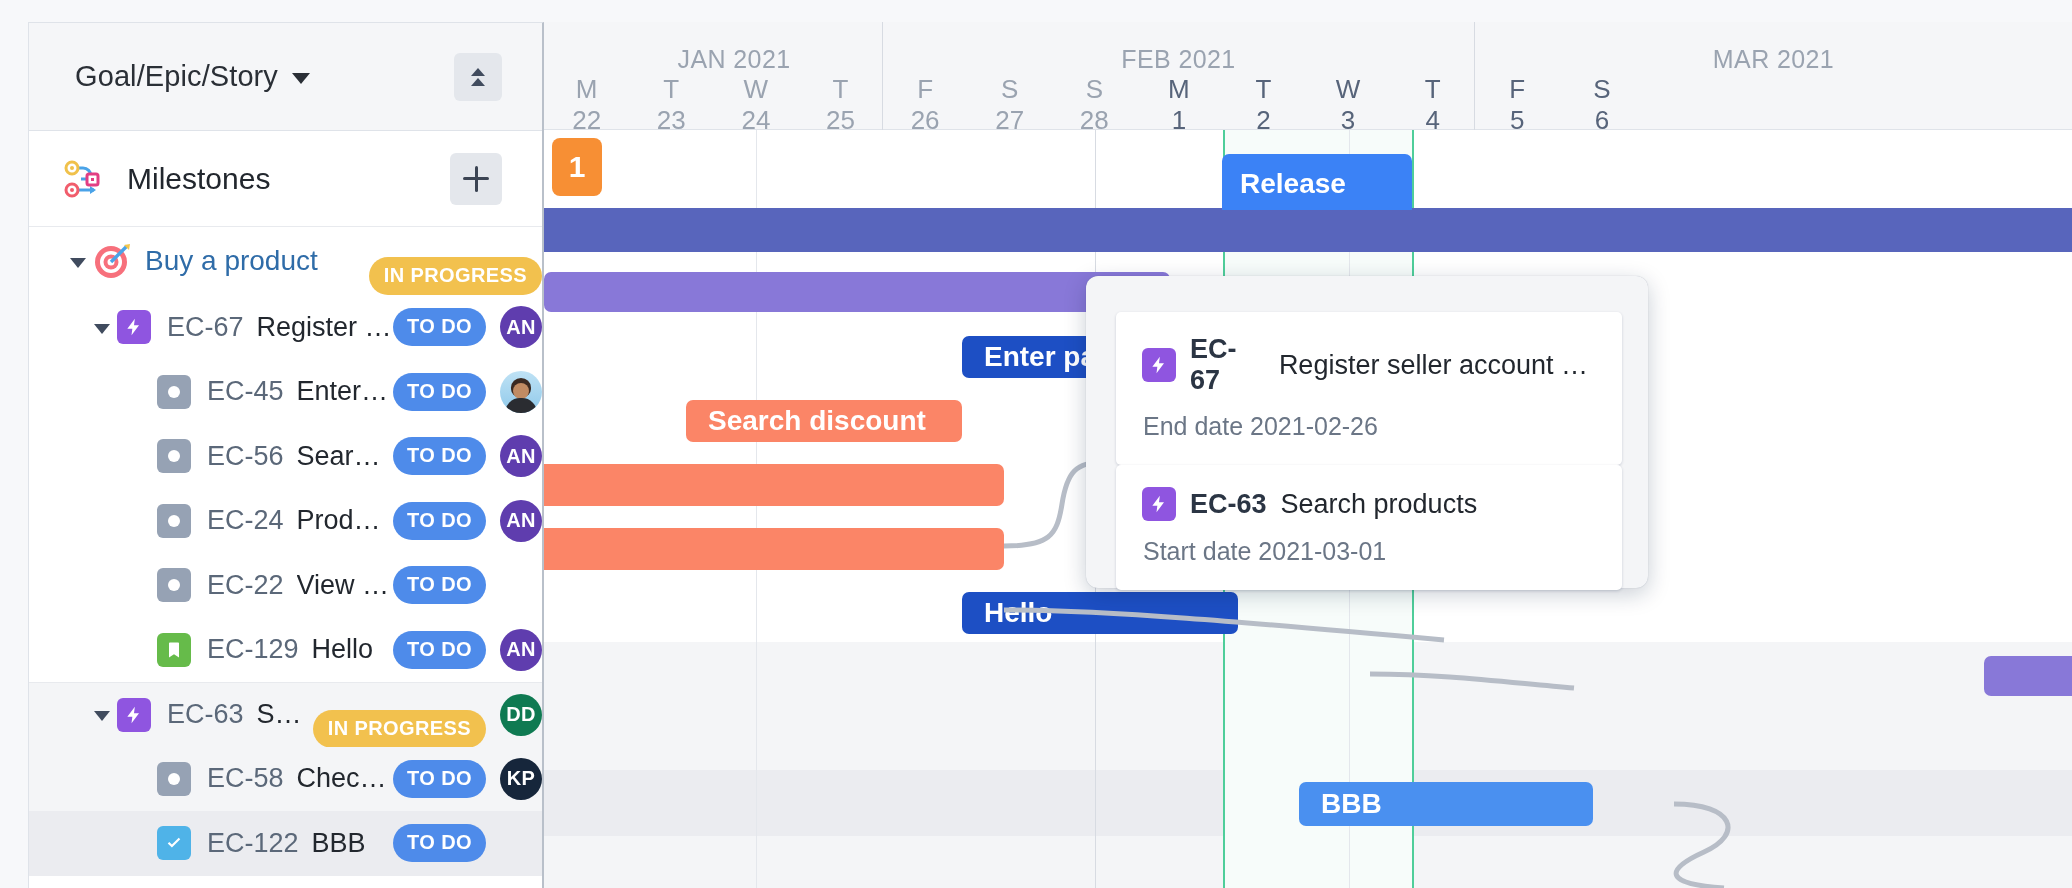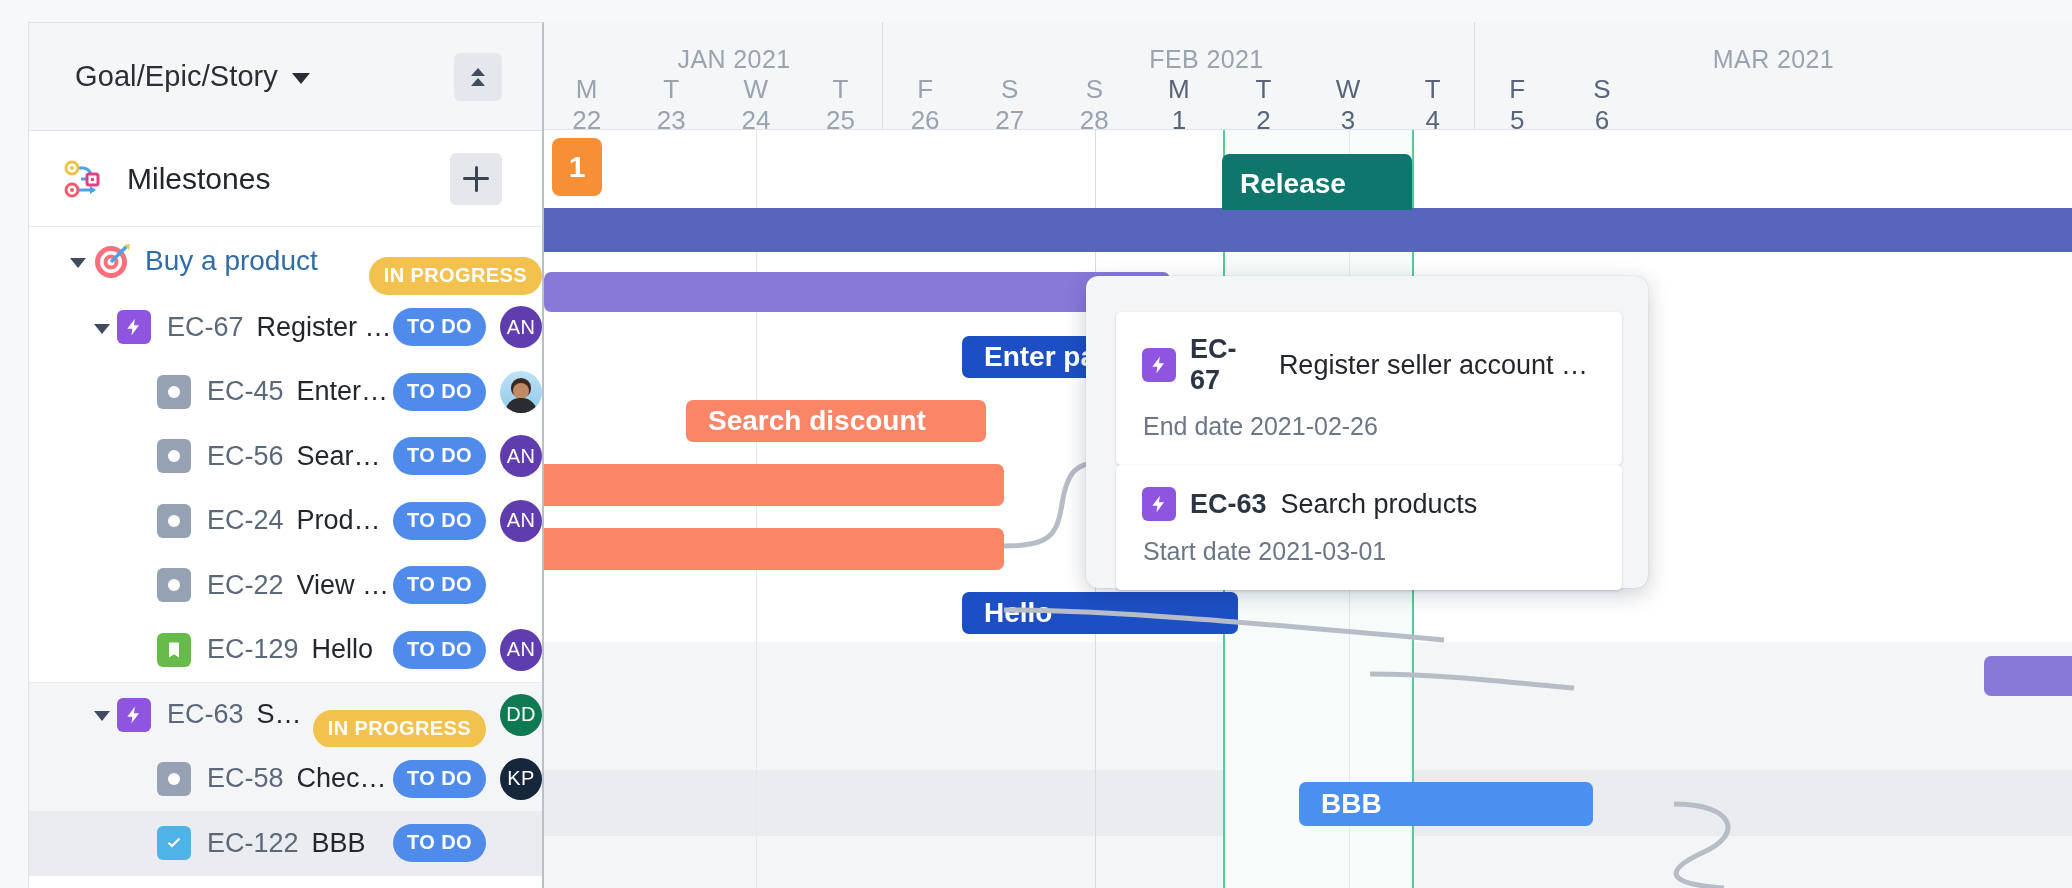--- a/index.html
+++ b/index.html
@@ -100,21 +100,21 @@
     flex:0 0 auto; border-radius:22px; color:#fff; font-weight:bold;
     letter-spacing:.4px; display:inline-flex; align-items:center;
     white-space:nowrap; cursor:pointer;
   }
   .badge.todo{ background:#4e8bea; font-size:20px; padding:7px 14px 8px; }
   .badge.prog{ background:#f2c14e; font-size:20px; padding:7px 15px 8px;margin-top:29px; }
 
   .avatar{
     flex:0 0 auto; width:42px;height:42px;border-radius:50%;
     display:flex;align-items:center;justify-content:center;
-    color:#fff;font-size:20px;font-weight:normal;letter-spacing:.4px;
+    color:#fff;font-size:20px;font-weight:bold;letter-spacing:.4px;
     margin-left:14px; overflow:hidden; cursor:pointer;
   }
   .avatar.an{ background:#5f3dae; }
   .avatar.dd{ background:#0f7a52; }
   .avatar.kp{ background:#16263b; }
   .avatar.photo{ background:linear-gradient(#bfe2f5,#8fc9ea); position:relative; }
   .avatar.photo .hd{position:absolute;left:11px;top:7px;width:20px;height:19px;border-radius:50% 50% 42% 42%;background:#3b2a22;}
   .avatar.photo .fc{position:absolute;left:13px;top:12px;width:16px;height:16px;border-radius:50%;background:#c08b63;}
   .avatar.photo .bd{position:absolute;left:5px;bottom:0;width:32px;height:15px;border-radius:16px 16px 0 0;background:#2a2c31;}
 
@@ -164,21 +164,21 @@
   .bar.salmon{ background:#fb8567; }
   .bar.blue{ background:#1d4fc4; }
   .bar.lightblue{ background:#4a90f0; }
 
   .milestone-chip{
     position:absolute; width:50px;height:58px;border-radius:8px;background:#f78f34;
     display:flex;align-items:center;justify-content:center;
     color:#fff;font-size:30px;font-weight:bold; cursor:pointer; z-index:6;
   }
   .release-chip{
-    position:absolute; background:#0f766e; border-radius:7px 7px 0 0;
+    position:absolute; background:#3b82f6; border-radius:7px 7px 0 0;
     display:flex;align-items:flex-start; cursor:pointer; z-index:6;text-align:center;
   }
   .release-chip span{ color:#fff;font-weight:bold;font-size:28px;padding:14px 0 0 18px; }
 
   svg.links{ position:absolute; left:0; top:0; width:100%; height:100%; pointer-events:none; z-index:5; }
 
   
   .dep-pop{
     position:absolute; background:#f4f5f7; border-radius:12px;
     box-shadow:0 6px 22px rgba(9,30,66,.22), 0 0 1px rgba(9,30,66,.28);
@@ -213,21 +213,21 @@
   <div class="page-gutter-top"></div>
   <div class="page-gutter-left"></div>
 
   <div class="timeline">
 
     <div class="tl-head">
 
       <div class="month" style="left:-500px;width:838px;">
         <div class="month-label" style="left:500px;width:378px;">JAN 2021</div>
       </div>
-      <div class="month" style="left:338px;width:592px;padding-left:28px;">
+      <div class="month" style="left:338px;width:592px;">
         <div class="month-label">FEB 2021</div>
       </div>
       <div class="month" style="left:930px;width:598px;">
         <div class="month-label">MAR 2021</div>
       </div>
       <div id="day-cells">
           <div class="daycell" style="left: -84.2px;">
             <div class="dow">S</div>
             <div class="dnum">21</div>
           </div>
@@ -331,21 +331,21 @@
     </div>
 
     <div class="bar epic" style="left:0px;top:250px;width:626px;height:40px;">
       <span></span>
     </div>
 
     <div class="bar blue" style="left:418px;top:314px;width:276px;height:42px;">
       <span>Enter payment i</span>
     </div>
 
-    <div class="bar salmon" style="left:142px;top:378px;width:300px;height:42px;">
+    <div class="bar salmon" style="left:142px;top:378px;width:276px;height:42px;">
       <span>Search discount</span>
     </div>
 
     <div class="bar salmon" style="left:-10px;top:442px;width:470px;height:42px;">
       <span></span>
     </div>
 
     <div class="bar salmon" style="left:-10px;top:506px;width:470px;height:42px;">
       <span></span>
     </div>

